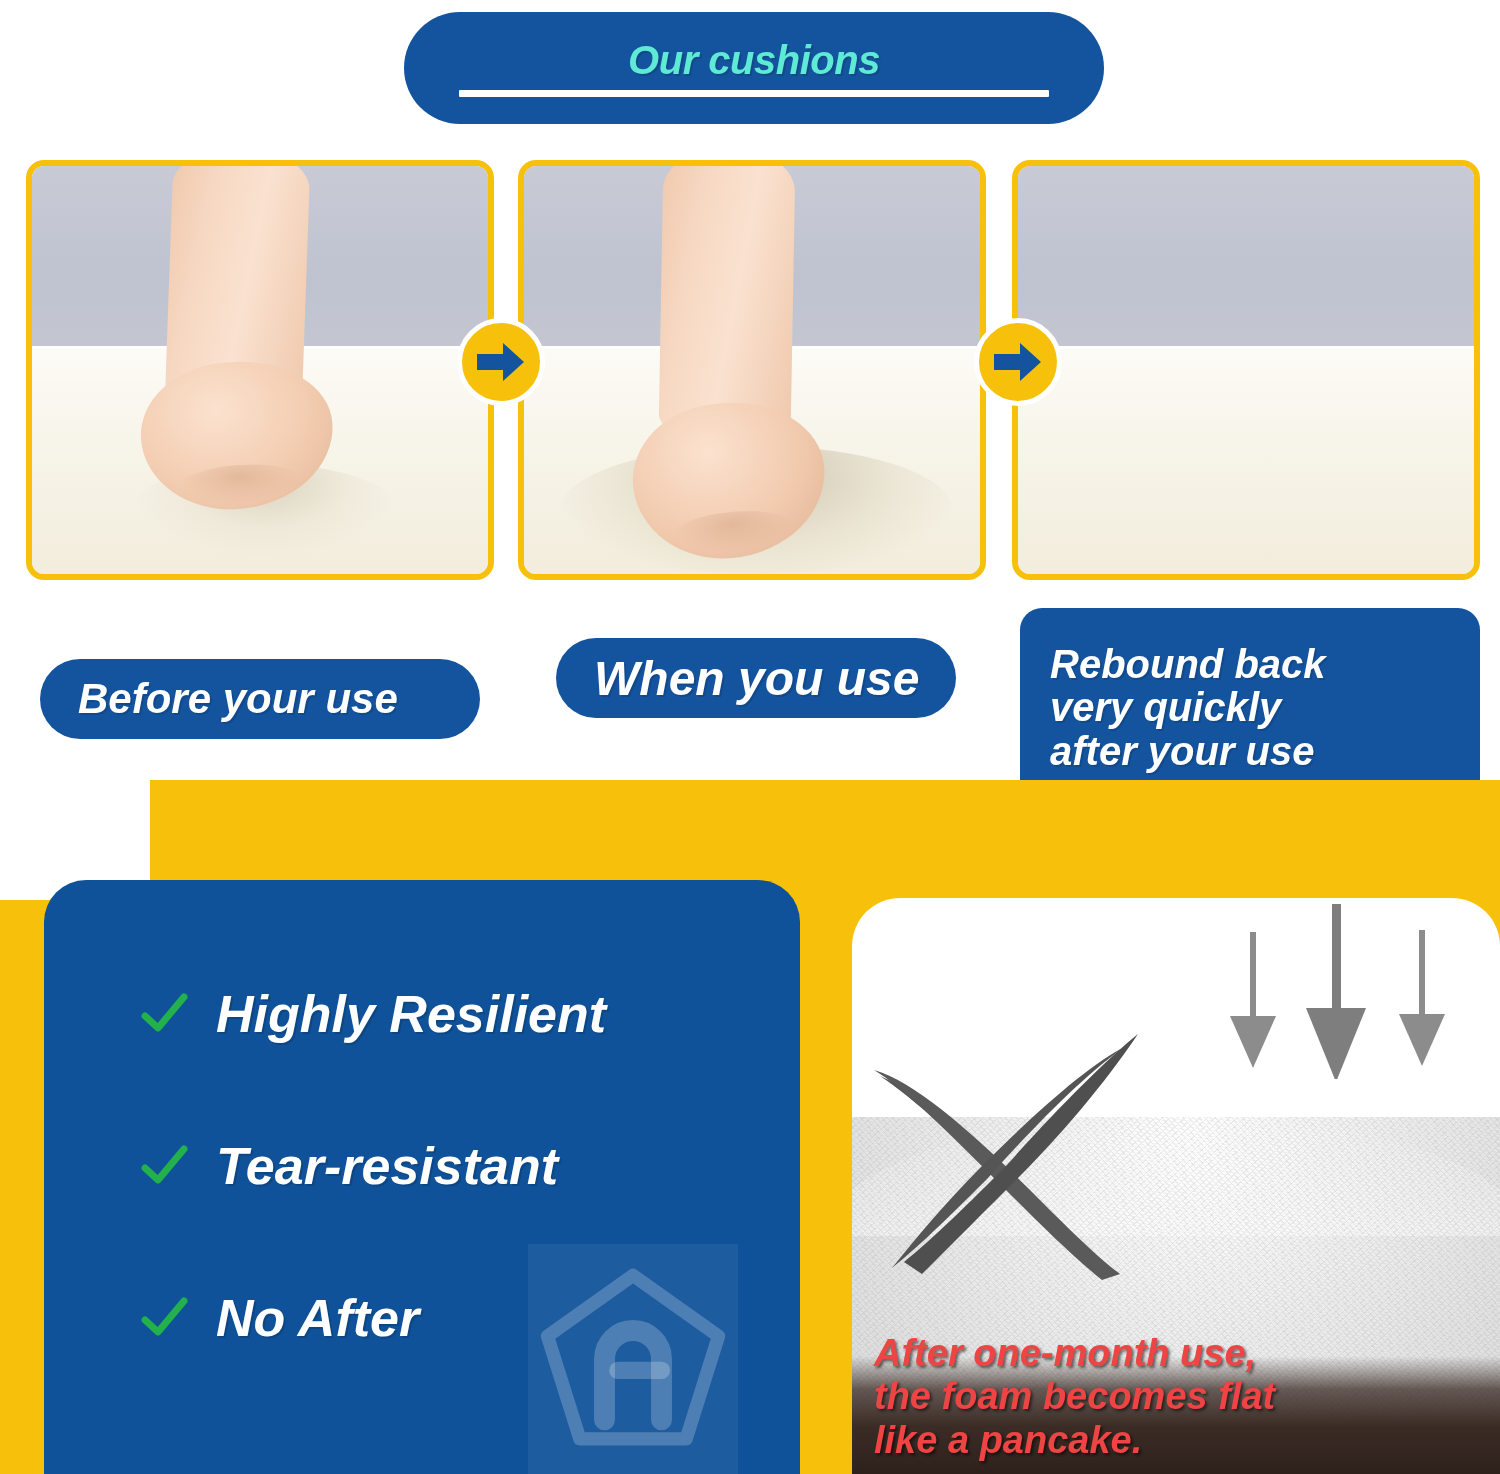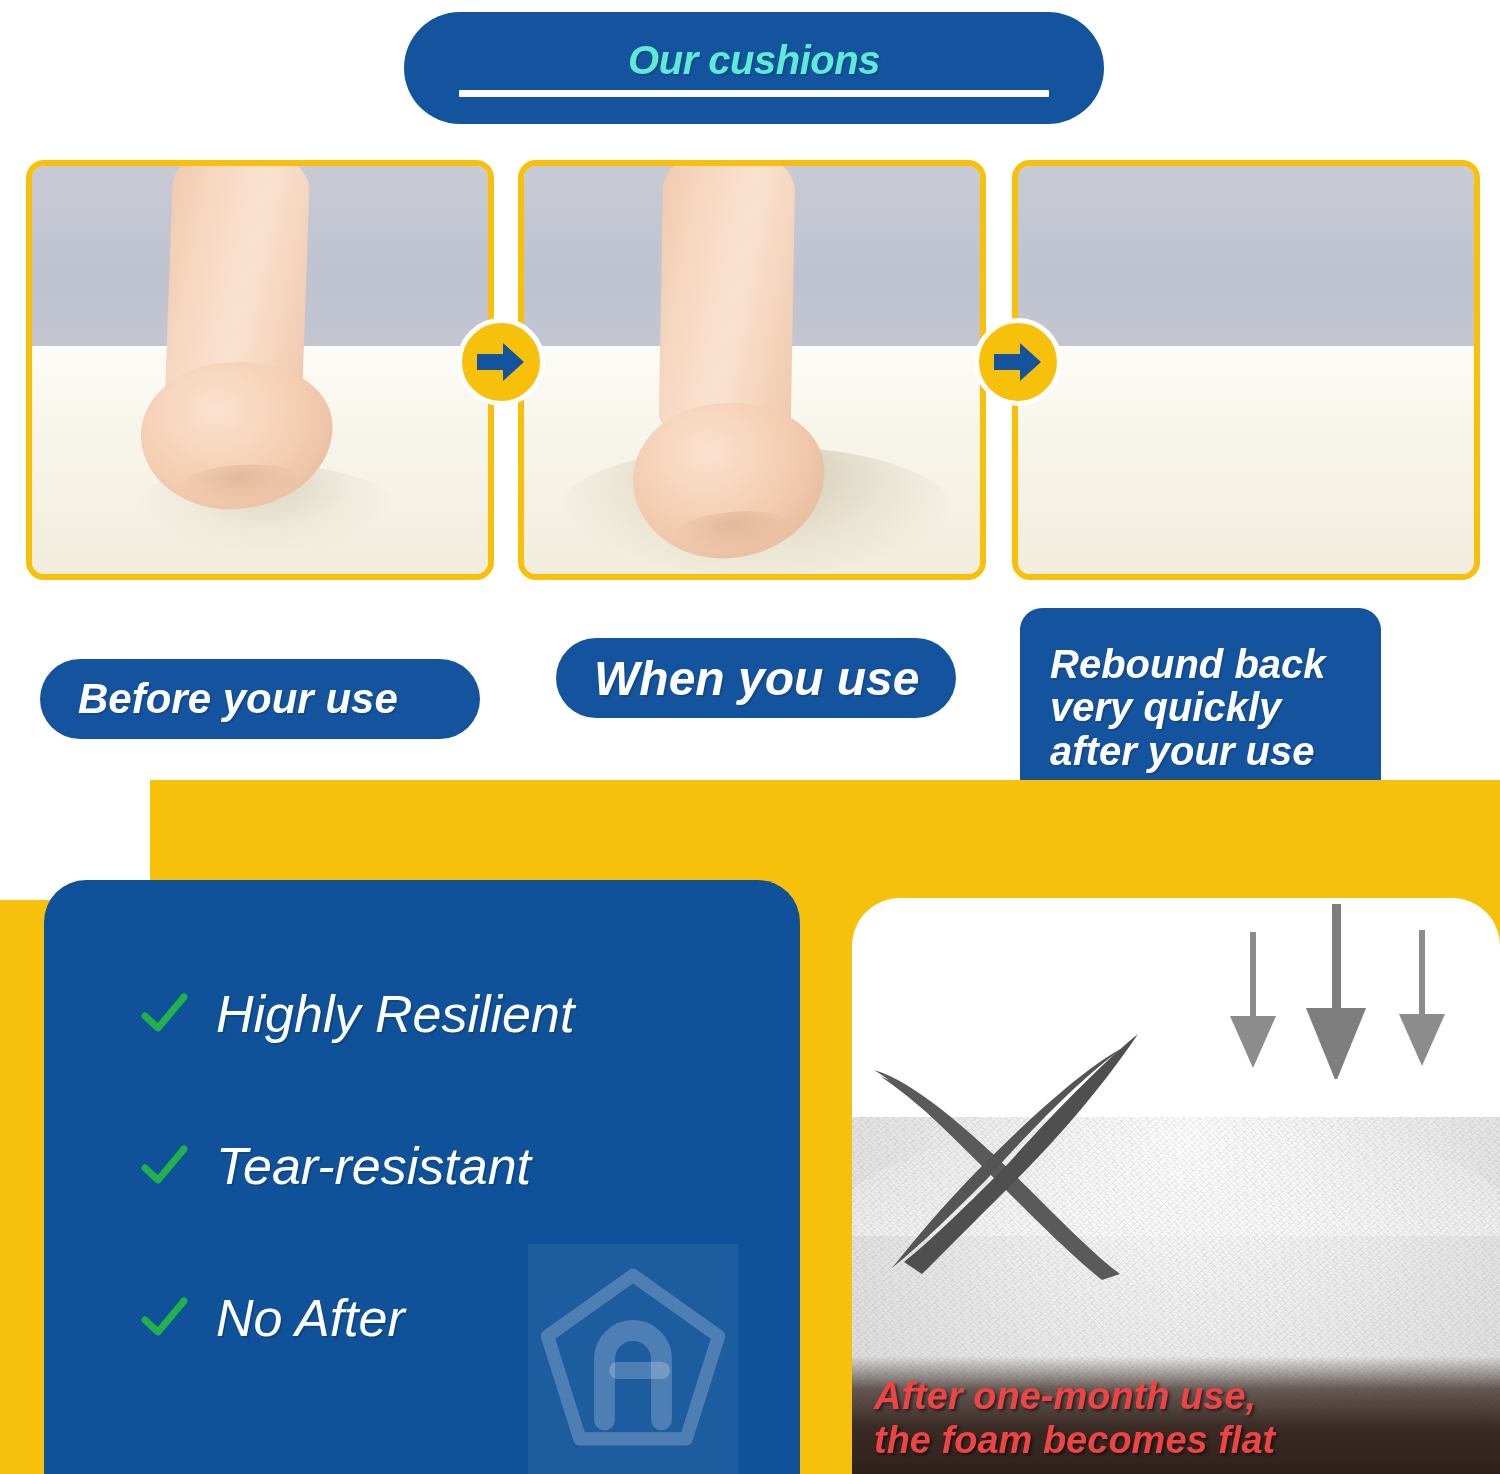--- a/index.html
+++ b/index.html
@@ -122,21 +122,21 @@
   }
   .cap-1 {
     left: 40px; top: 638px; width: 440px; height: 80px;
     border-radius: 40px; font-size: 42px; padding-left: 38px; margin-top: 21px;
   }
   .cap-2 {
     left: 556px; top: 638px; width: 400px; height: 80px;
     border-radius: 40px; font-size: 48px; padding-left: 38px;
   }
   .cap-3 {
-    left: 1020px; top: 608px; width: 361px; height: 200px;
+    left: 1020px; top: 608px; width: 460px; height: 200px;
     border-radius: 22px; font-size: 40px; padding: 14px 0 14px 30px;
     flex-direction: column; align-items: flex-start; justify-content: center;
     line-height: 1.08;
   }
 
   
   .yellow-band {
     position: absolute; left: 0; top: 780px; width: 1500px; height: 694px;
     background: #F7C10B;
     border-top-left-radius: 120px;
@@ -155,21 +155,21 @@
     border-top-right-radius: 42px;
     overflow: hidden;
   }
   .feat-list { position: absolute; left: 96px; top: 104px; }
   .feat-row { display: flex; align-items: center; margin-bottom: 92px; }
   .check {
     width: 48px; height: 48px; flex: 0 0 48px; margin-right: 28px;
     display: flex; align-items: center; justify-content: center;
   }
   .feat-label {
-    color: #ffffff; font-size: 52px; font-weight: normal; font-style: italic;
+    color: #ffffff; font-size: 52px; font-weight: bold; font-style: italic;
     white-space: nowrap; text-shadow: 2px 2px 0 rgba(0,0,0,0.14);
   }
   .watermark {
     position: absolute; right: 62px; bottom: 0px;
     width: 210px; height: 230px;
     background: rgba(255,255,255,0.06);
     display: flex; align-items: center; justify-content: center;
     overflow: hidden;
   }
 
@@ -360,16 +360,17 @@
         <path d="M88,14 C76,22 58,40 42,58 C32,68 20,80 10,88
                  C18,78 28,66 40,54 C58,36 76,20 88,14 Z" fill="#555555"></path>
         <path d="M92,10 C82,18 64,36 48,54 C36,66 24,78 14,86 L20,90
                  C30,80 42,68 52,58 C70,40 84,22 92,10 Z" fill="#4F4F4F"></path>
       </svg>
     </div>
 
     <div class="others-caption">
       <div>After one-month use,</div>
       <div>the foam becomes flat</div>
+      <div>like a pancake.</div>
     </div>
   </div>
 
 </div>
 
 </body></html>

